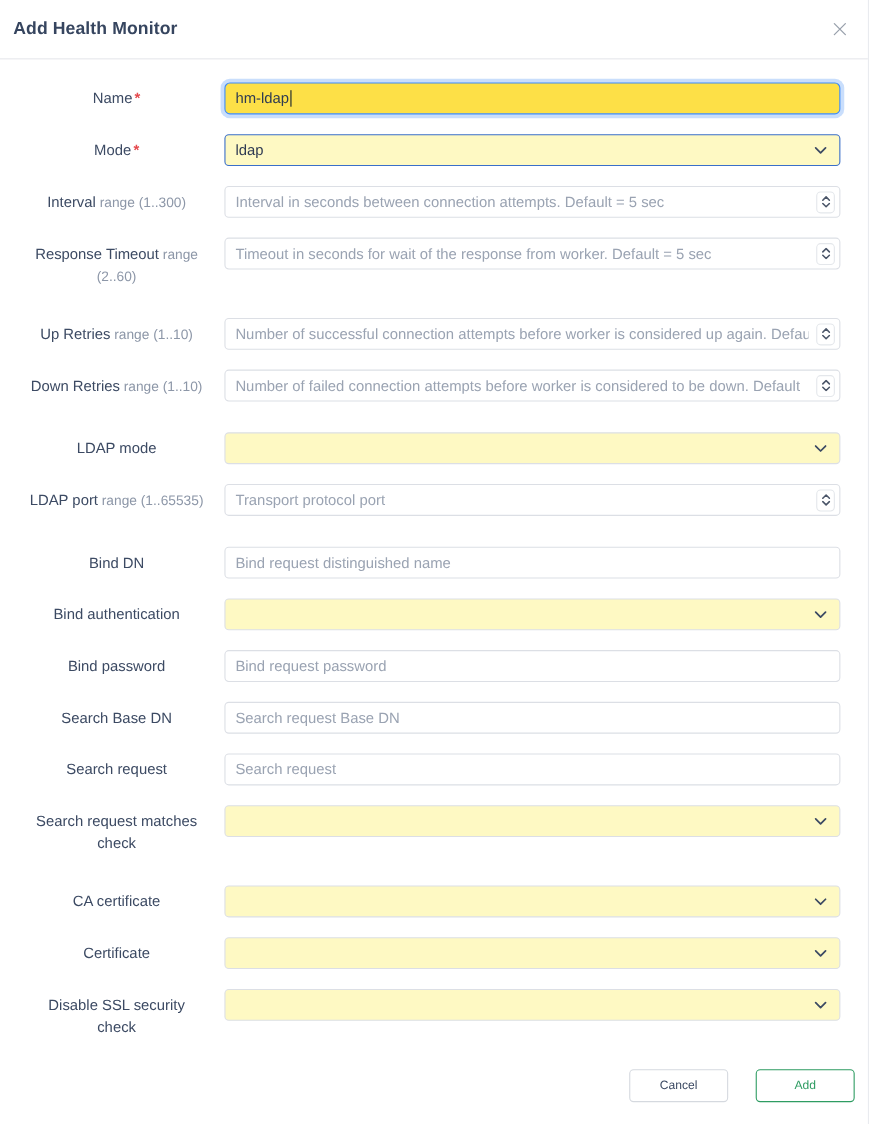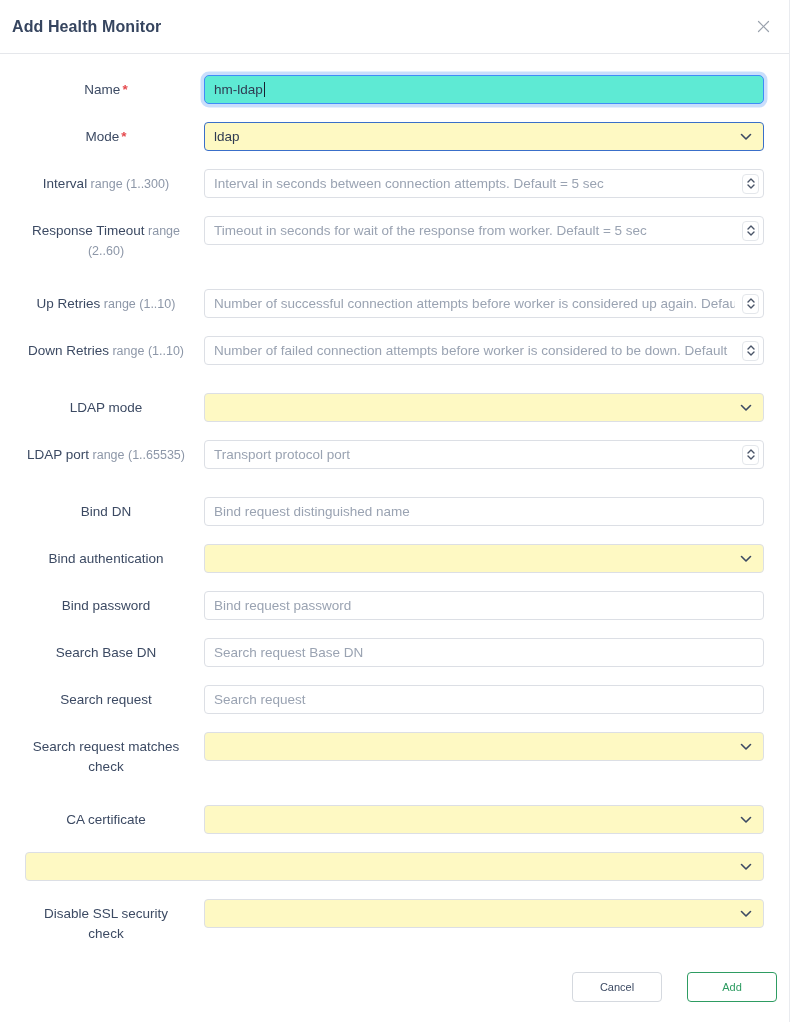--- a/index.html
+++ b/index.html
@@ -41,21 +41,21 @@
     width:100%; height:29px; border:1px solid var(--border,#dcdfe5); border-radius:4px;
     padding:0 9px; font-family:"Liberation Sans",sans-serif; font-size:13.5px;
     color:var(--ink,#2f3b52); background:#fff; outline:none;
   }
   .txt::placeholder { color:var(--ph,#9aa3b2); opacity:1; }
   .txt.num { padding-right:28px; -moz-appearance:textfield; appearance:textfield; }
   .txt.num::-webkit-outer-spin-button, .txt.num::-webkit-inner-spin-button { -webkit-appearance:none; }
   
   .mimic {
     width:100%; height:29px; border:1.5px solid var(--focus,#3f8cf7); border-radius:5px;
-    display:flex; align-items:center; padding:0 9px; background:#5eead4;
+    display:flex; align-items:center; padding:0 9px; background:#fde047;
     font-size:13.5px; color:var(--ink,#2f3b52);
     box-shadow:0 0 0 3.5px rgba(99,160,245,.35);
   }
   .caret { display:inline-block; width:1.5px; height:15px; background:#15202f; margin-left:1px; }
   
   .stepper {
     position:absolute; right:5px; top:50%; transform:translateY(-50%);
     width:17px; height:20px; border:1px solid var(--stepbrd,#e4e7eb); border-radius:4px;
     display:flex; flex-direction:column; align-items:center; justify-content:center;
     gap:1px; background:#fff; cursor:pointer;
@@ -233,20 +233,21 @@
             <span></span>
             <span class="chev">
               <svg width="12" height="8" viewBox="0 0 12 8" fill="none" stroke="#3c4a63" stroke-width="1.6" stroke-linecap="round" stroke-linejoin="round">
                 <path d="M1.5 1.5 L6 6 L10.5 1.5"></path>
               </svg>
             </span>
           </div>
         </div>
       </div>
       <div class="row">
+        <div class="flabel"><span class="lbl">Certificate</span></div>
         <div class="fwrap">
           <div class="selectbox">
             <span></span>
             <span class="chev">
               <svg width="12" height="8" viewBox="0 0 12 8" fill="none" stroke="#3c4a63" stroke-width="1.6" stroke-linecap="round" stroke-linejoin="round">
                 <path d="M1.5 1.5 L6 6 L10.5 1.5"></path>
               </svg>
             </span>
           </div>
         </div>

